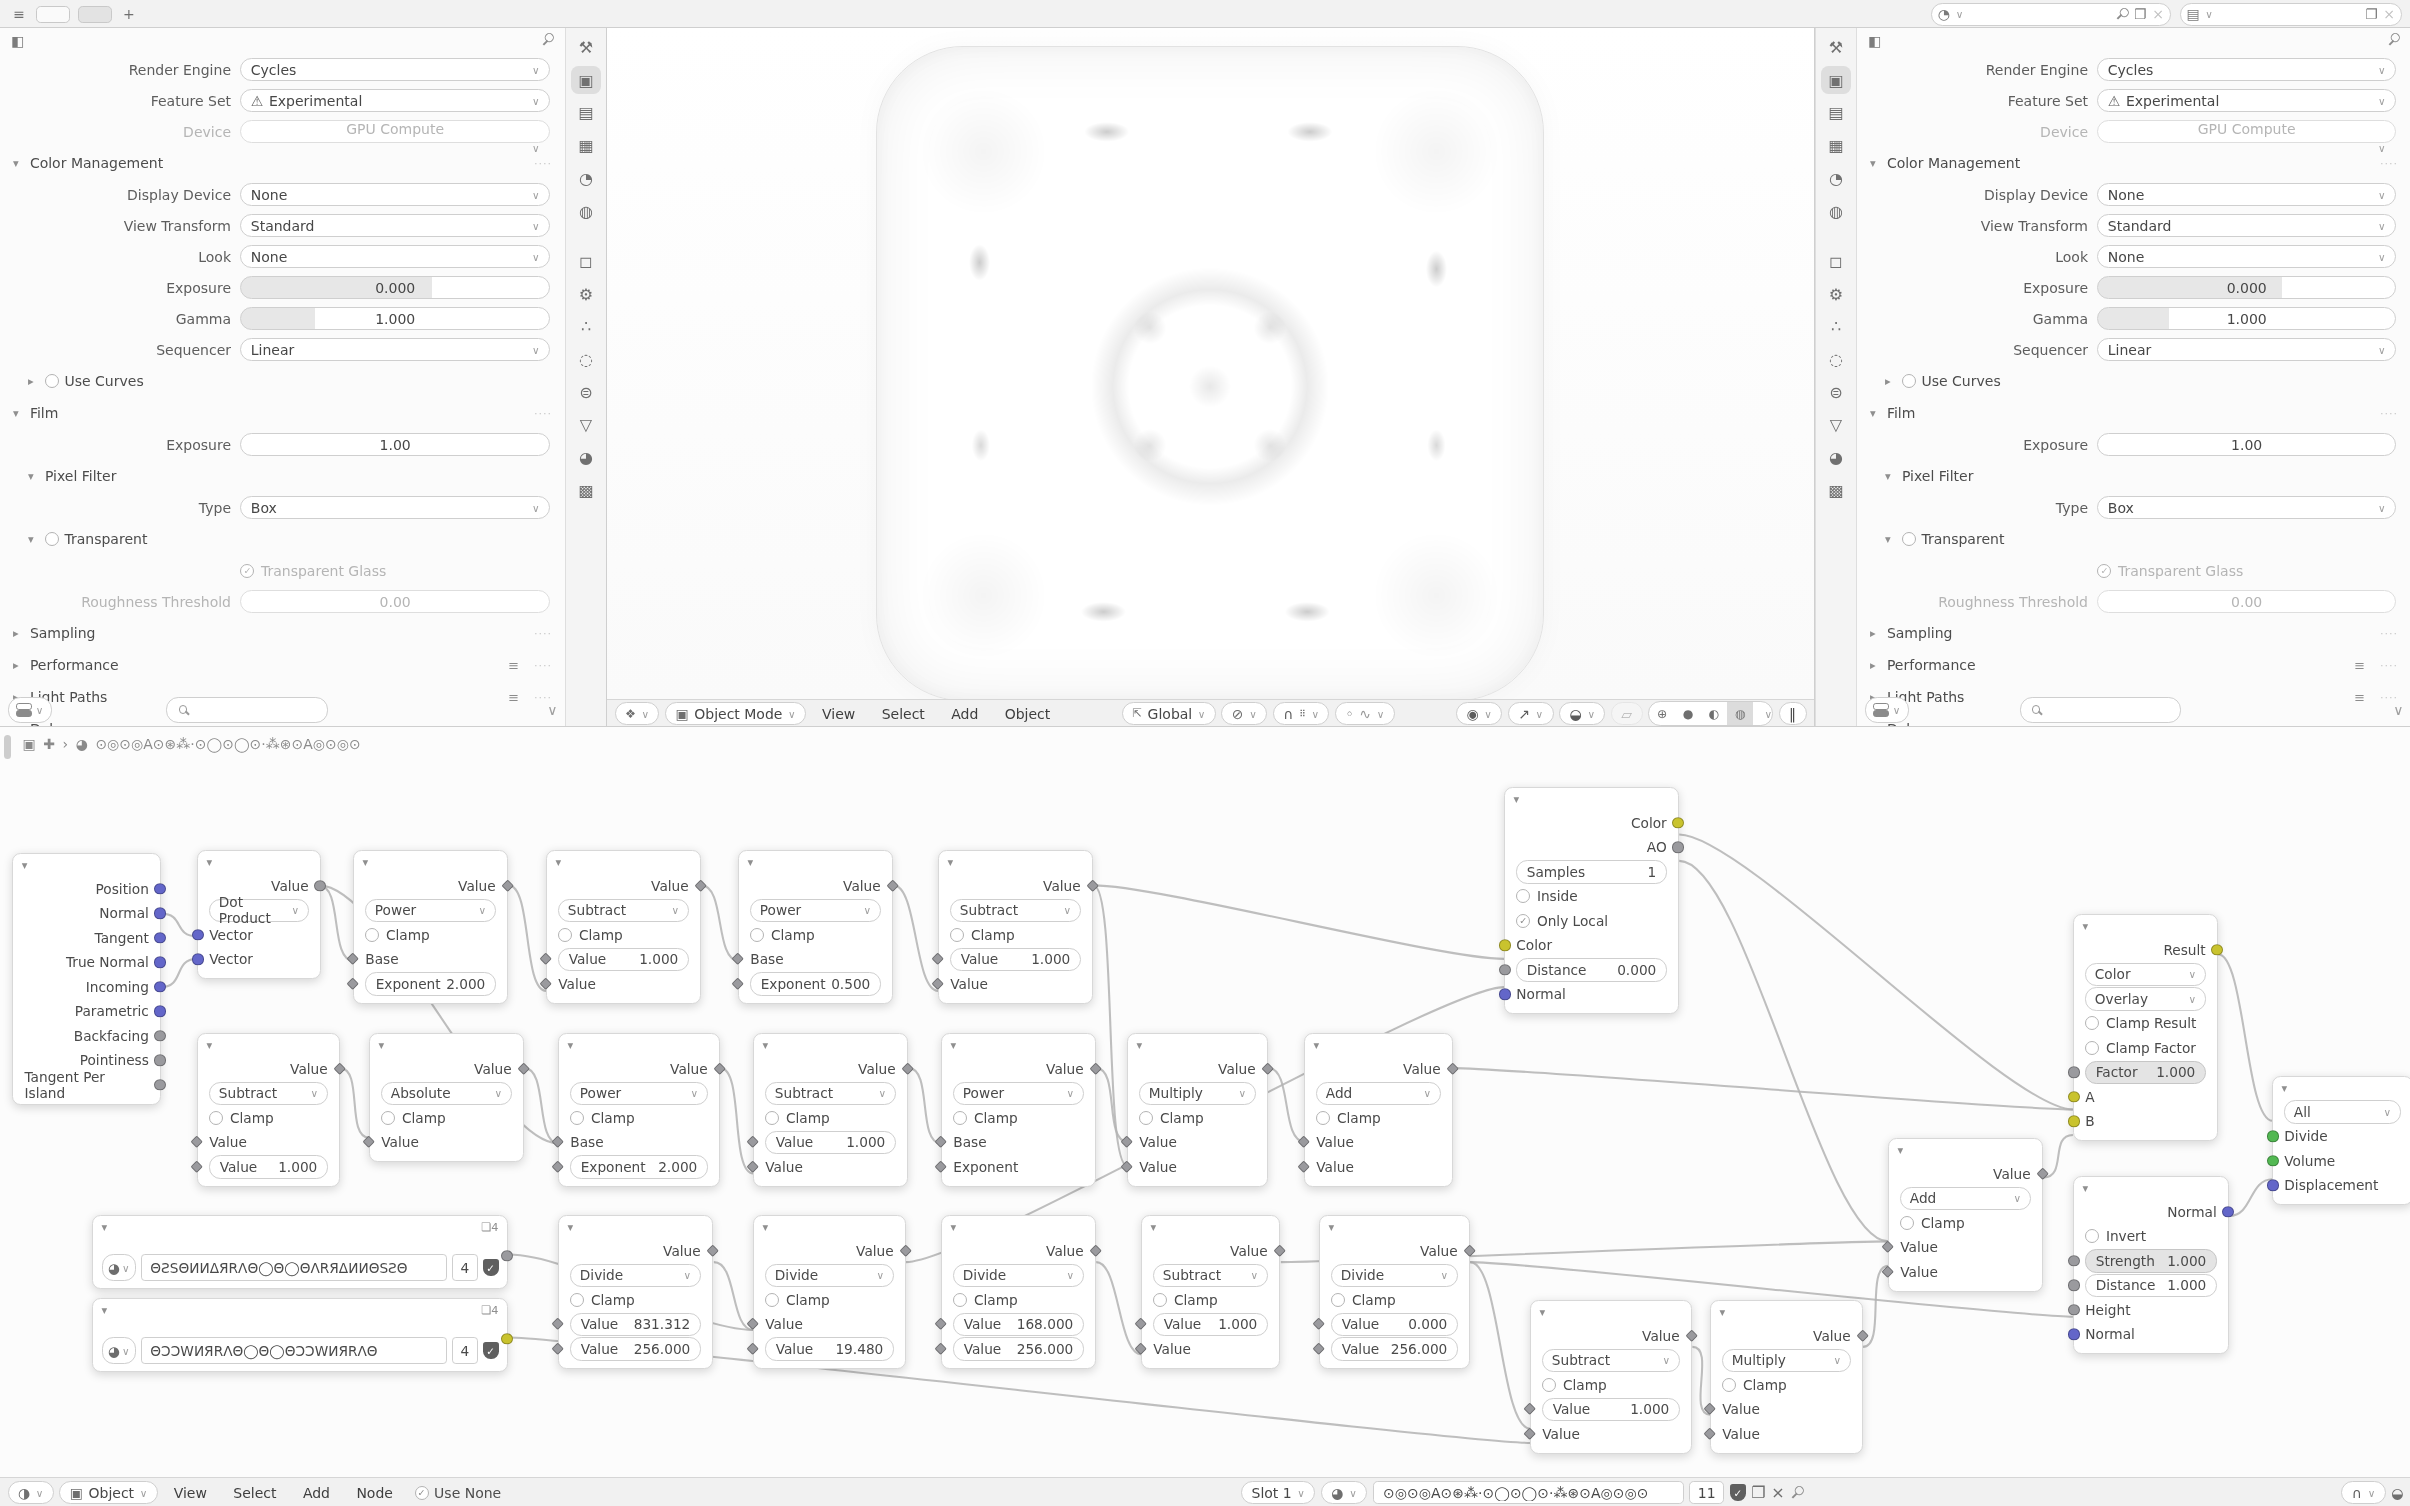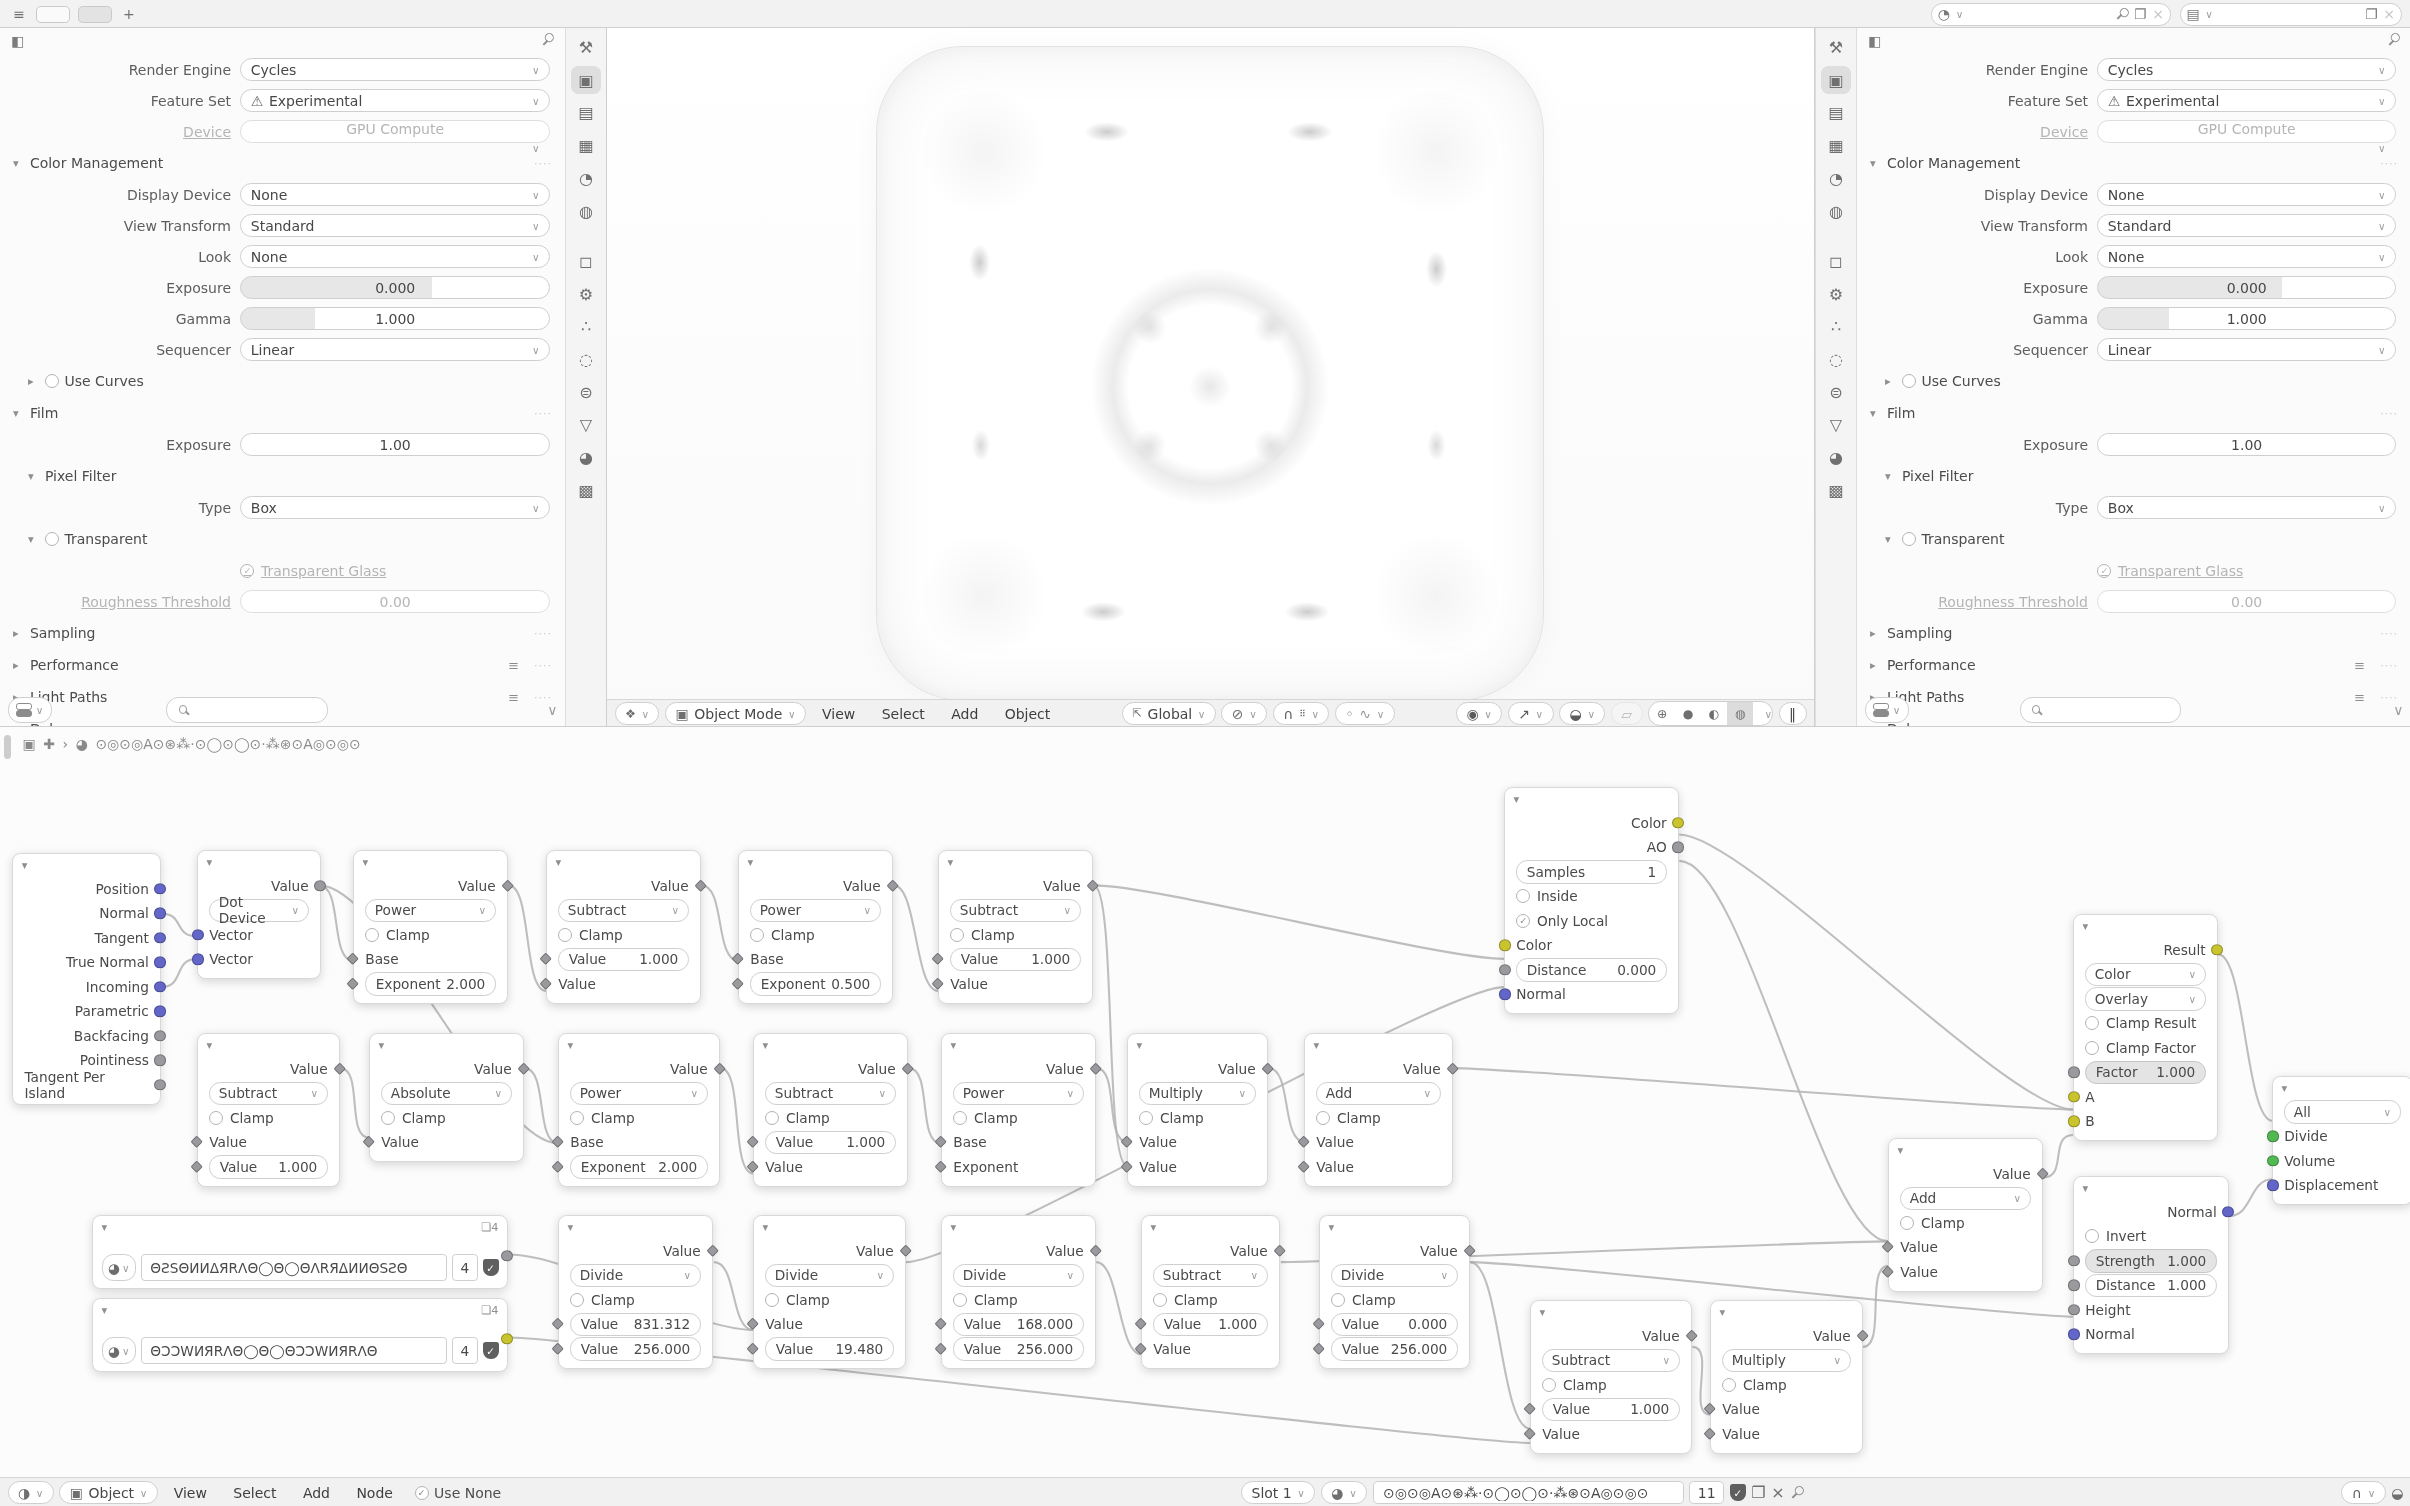--- a/index.html
+++ b/index.html
@@ -48,21 +48,21 @@
   .pfield .val{white-space:nowrap;}
   .slider{justify-content:center;}
   .f62{background:linear-gradient(to right,#e7e7e7 62%,#fff 62%);}
   .f24{background:linear-gradient(to right,#e7e7e7 24%,#fff 24%);}
   .psec{display:flex;align-items:center;height:32px;padding:0 13px;color:#4c4c4c;gap:5.6px;}
   .psec .tri{color:#8f8f8f;font-size:11.3px;width:11.3px;}
   .psec .dots{margin-left:auto;color:#c9c9c9;letter-spacing:0.9px;font-size:11.3px;}
   .psec .listic{color:#8b8b8b;font-size:13px;margin-left:auto;}
   .psec .dots2{color:#c9c9c9;letter-spacing:0.9px;font-size:11.3px;margin-left:9.4px;}
   .indent1{padding-left:28px;}
-  .graytx{color:#b5b5b5 !important;text-decoration:underline;}
+  .graytx{color:#b5b5b5 !important;}
   .graypill{color:#b5b5b5;border-color:#dedede;flex-direction:column;}
   .props-search{position:absolute;left:0;right:0;bottom:3.8px;display:flex;align-items:center;padding:0 7.5px;gap:9.4px;}
   .props-search .spill{flex:none;display:flex;align-items:center;gap:2.8px;border:0.9px solid #cfcfcf;border-radius:12.2px;background:#fff;height:24.5px;padding:0 7.5px;}
   .props-search .searchpill{width:141px;margin:0 auto;display:flex;align-items:center;gap:5.6px;border:0.9px solid #cfcfcf;border-radius:12.2px;background:#fff;height:24.5px;padding:0 9.4px;}
   .props-search .rond{margin-left:auto;color:#9f9f9f;}
   
   #viewport{left:607px;top:28px;width:1207px;height:699px;background:#fdfdfd;}
   .vp-canvas{position:absolute;left:0;top:0;right:0;bottom:28px;background:linear-gradient(#ffffff,#fafafa);}
   .vp-header{position:absolute;left:0;bottom:0;right:0;height:28px;background:#f1f1f1;border-top:0.9px solid #d6d6d6;display:flex;align-items:center;padding:0 7.5px;gap:5.6px;box-sizing:border-box;}
   .vp-spacer{flex:1;}
@@ -640,21 +640,21 @@
         <div class="node" style="left: 197px; top: 123px; width: 124px;">
           <div class="nhead">
             <span>▾</span>
           </div>
           <div class="nrow rOut">
             <span>Value</span>
             <span class="sock sR" style="background: rgb(154, 154, 158);"></span>
           </div>
           <div class="nrow">
             <span class="nsel">
-              <span>Dot Device</span>
+              <span>Dot Product</span>
               <span class="dd">∨</span>
             </span>
           </div>
           <div class="nrow">
             <span class="sock sL" style="background: rgb(99, 102, 201);"></span>
             <span>Vector</span>
           </div>
           <div class="nrow">
             <span class="sock sL" style="background: rgb(99, 102, 201);"></span>
             <span>Vector</span>

